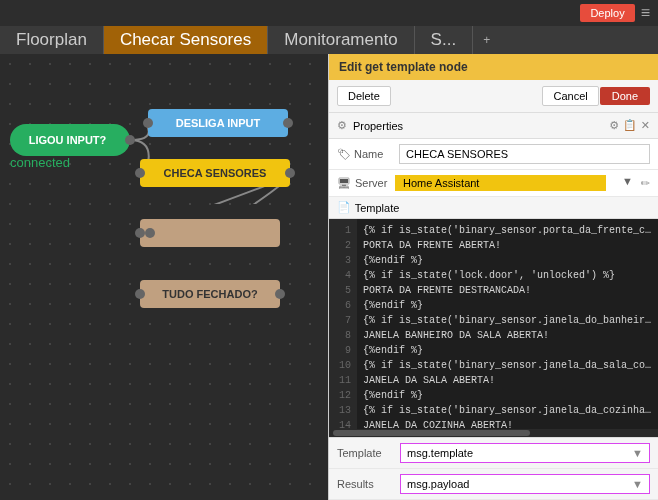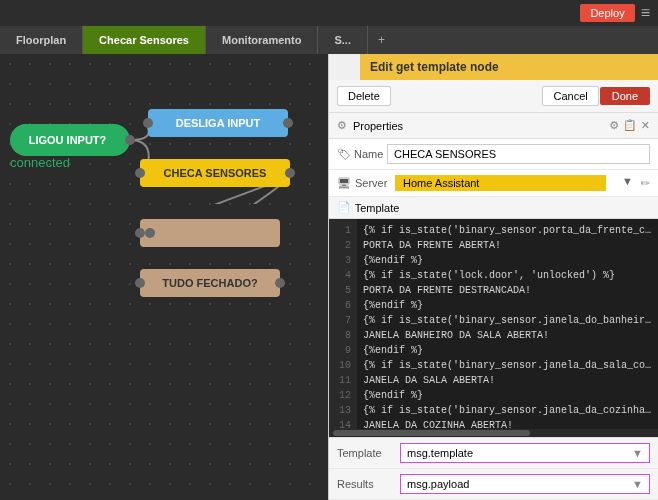--- a/index.html
+++ b/index.html
@@ -35,30 +35,29 @@
     
     .tabs {
       display: flex;
       background: #3a3a3a;
       height: 28px;
       flex-shrink: 0;
     }
     .tab {
       padding: 6px 16px;
       color: #ccc;
-      font-size: 11px;
+      font-size: 17px;
       cursor: pointer;
       border-right: 1px solid #555;
       display: flex;
       align-items: center;
       white-space: nowrap;
-      font-weight: bold;
     }
     .tab.active {
-      background: #4d7c0f;
+      background: #a16207;
       color: white;
     }
     .tab-add {
       padding: 6px 10px;
       color: #aaa;
       cursor: pointer;
       display: flex;
       align-items: center;
     }
 
@@ -160,21 +159,21 @@
       top: 165px;
       background: #c0a080;
       width: 140px;
       height: 28px;
       border-radius: 4px;
       color: #333;
     }
 
     .node-tudo {
       left: 140px;
-      top: 215px;
+      top: 226px;
       background: #c0a080;
       width: 140px;
       height: 28px;
       border-radius: 4px;
       color: #333;
     }
 
     
     .wires {
       position: absolute;
@@ -191,21 +190,20 @@
       flex-shrink: 0;
       border-left: 1px solid #ccc;
     }
 
     .panel-header {
       background: #f0c040;
       padding: 6px 10px;
       font-weight: bold;
       font-size: 12px;
       color: #333;
-      margin-left: 31px;
     }
 
     .panel-toolbar {
       display: flex;
       align-items: center;
       padding: 6px 8px;
       gap: 1px;
       background: #f5f5f5;
       border-bottom: 1px solid #ddd;
     }
@@ -255,21 +253,21 @@
       color: #888;
     }
 
     .field-row {
       display: flex;
       align-items: center;
       padding: 5px 8px;
       border-bottom: 1px solid #e8e8e8;
       background: white;
       font-size: 11px;
-      gap: 0;
+      gap: 12px;
     }
     .field-label {
       color: #555;
       width: 50px;
       flex-shrink: 0;
     }
     .field-input {
       flex: 1;
       border: 1px solid #ccc;
       padding: 3px 6px;

